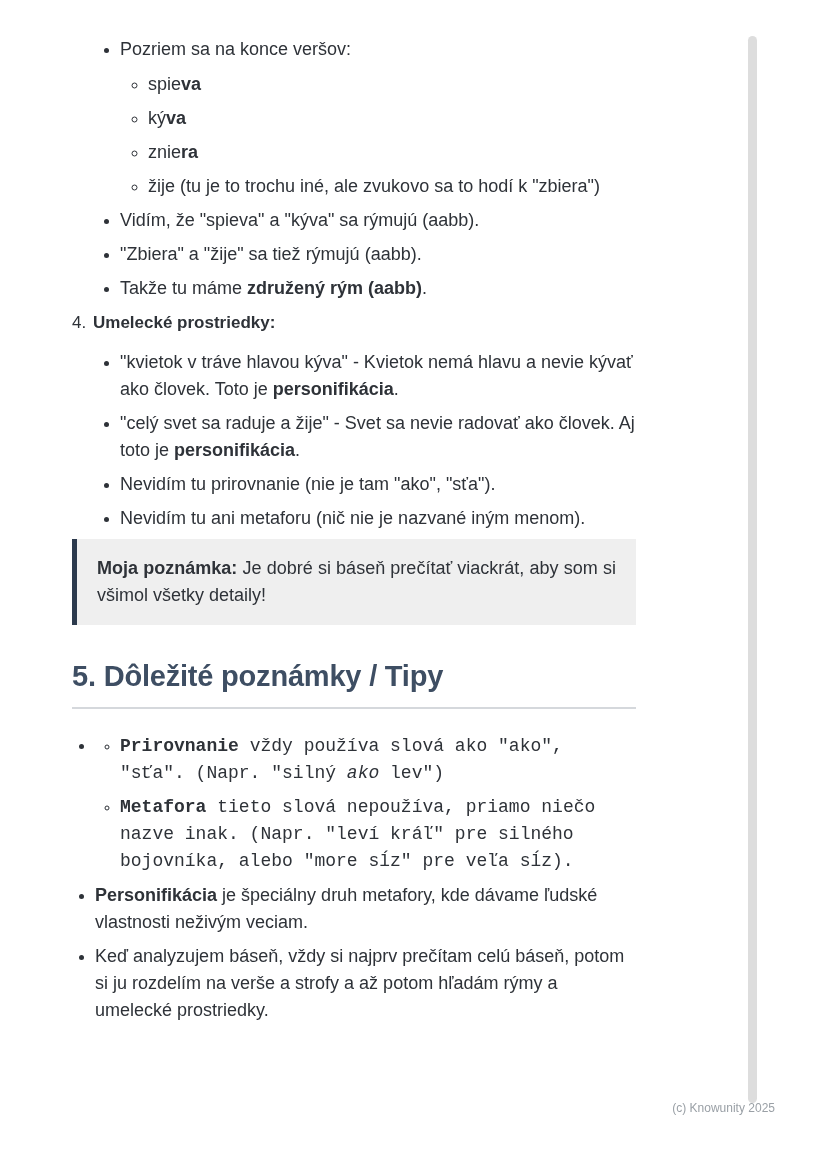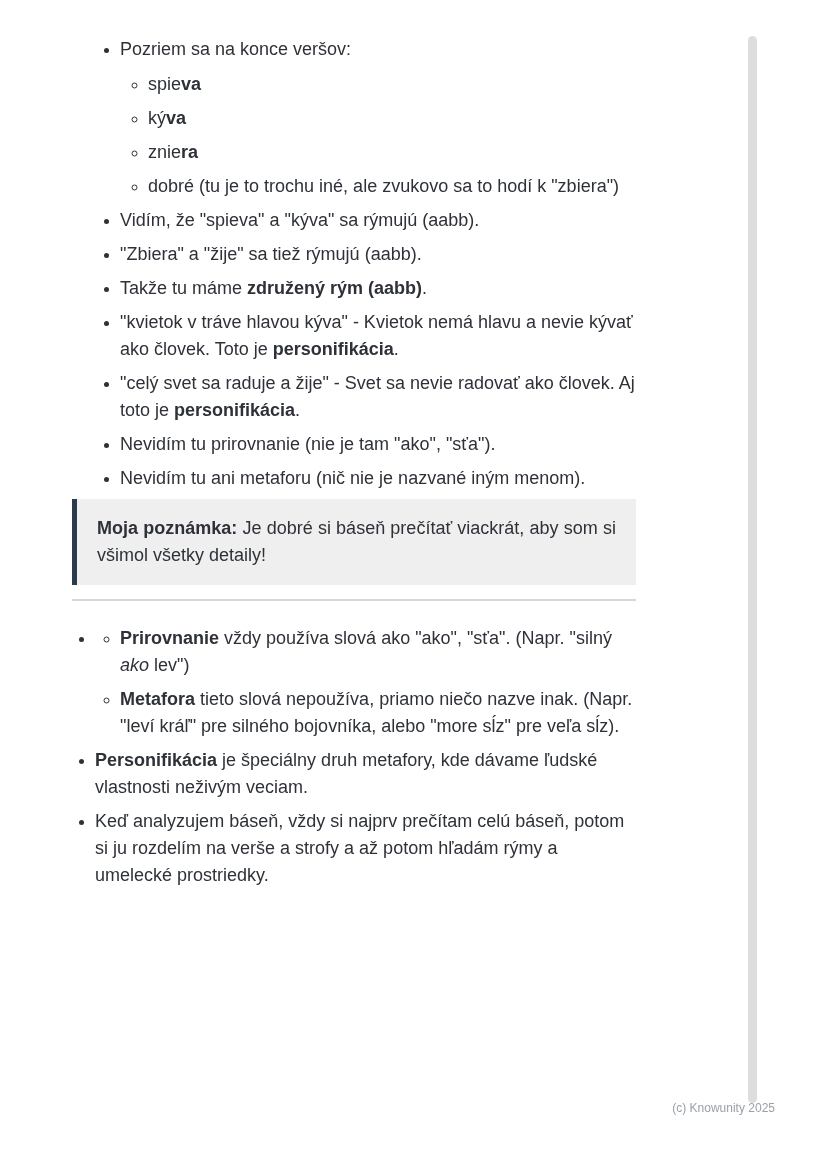--- a/index.html
+++ b/index.html
@@ -31,21 +31,21 @@
   }
   .callout p { text-align: justify; }
   .h2 {
     font-size: 29px; line-height: 34px; font-weight: 700;
     color: var(--heading, #3e4e63);
     margin: 34px 0 0 0; letter-spacing: -0.2px;
   }
   .rule { border: none; height: 2px; background: var(--rule, #d5d8dc); margin: 14px 0 0 0; }
   .ul0 { list-style: disc; padding-left: 23px; margin-top: 24px; }
   .ul0 > li { margin-bottom: 7px; }
-  .ulsub { list-style: circle; padding-left: 25px; margin-top: 1px; }
+  .ulsub { list-style: circle; padding-left: 25px; margin-top: 1px; font-family: Liberation Mono, monospace; }
   .ulsub > li { margin-bottom: 7px; }
   .scrollbar {
     position: absolute; left: 748px; top: 36px; width: 9px; height: 1067px;
     background: var(--scrollbar, #dddddd); border-radius: 5px;
   }
   .footer {
     position: absolute; top: 1101px; right: 53px;
     font-size: 12px; color: var(--footer, #9aa0a6);
   }
 </style>
@@ -62,59 +62,61 @@
           <li>
               <p><span>spie</span><strong>va</strong></p>
             </li>
           <li>
               <p><span>ký</span><strong>va</strong></p>
             </li>
           <li>
               <p><span>znie</span><strong>ra</strong></p>
             </li>
           <li>
-              <p><span>dobré (tu je to trochu iné, ale zvukovo sa to hodí k "zbiera")</span><strong></strong></p>
+              <p><span>žije (tu je to trochu iné, ale zvukovo sa to hodí k "zbiera")</span><strong></strong></p>
             </li>
         </ul>
       </li>
       <li>
           <p><span>Vidím, že "spieva" a "kýva" sa rýmujú (aabb).</span></p>
         </li>
       <li>
           <p><span>"Zbiera" a "žije" sa tiež rýmujú (aabb).</span></p>
         </li>
       <li>
           <p><span>Takže tu máme </span><strong>združený rým (aabb)</strong><span>.</span></p>
         </li>
     </ul>
 
     <div class="numitem">
     </div>
 
     <div class="numitem">
+      <div class="numrow"><span class="num">4.</span><strong>Umelecké prostriedky:</strong></div>
       <ul class="ul1">
         <li>
             <p><span>"kvietok v tráve hlavou kýva" - Kvietok nemá hlavu a nevie kývať ako človek. Toto je </span><strong>personifikácia</strong><span>.</span></p>
           </li>
         <li>
             <p><span>"celý svet sa raduje a žije" - Svet sa nevie radovať ako človek. Aj toto je </span><strong>personifikácia</strong><span>.</span></p>
           </li>
         <li>
             <p><span>Nevidím tu prirovnanie (nie je tam "ako", "sťa").</span><strong></strong><span></span></p>
           </li>
         <li>
             <p><span>Nevidím tu ani metaforu (nič nie je nazvané iným menom).</span><strong></strong><span></span></p>
           </li>
       </ul>
     </div>
 
     <div class="callout">
       <p><strong>Moja poznámka:</strong> <span>Je dobré si báseň prečítať viackrát, aby som si všimol všetky detaily!</span></p>
     </div>
 
+    <h2 class="h2">5. Dôležité poznámky / Tipy</h2>
     <hr class="rule">
 
     <ul class="ul0">
       <li>
         <ul class="ulsub">
           <li>
               <p><strong>Prirovnanie</strong><span> vždy používa slová ako "ako", "sťa". (Napr. "silný </span><em>ako</em><span> lev")</span></p>
             </li>
           <li>
               <p><strong>Metafora</strong><span> tieto slová nepoužíva, priamo niečo nazve inak. (Napr. "leví kráľ" pre silného bojovníka, alebo "more sĺz" pre veľa sĺz).</span><em></em><span></span></p>

